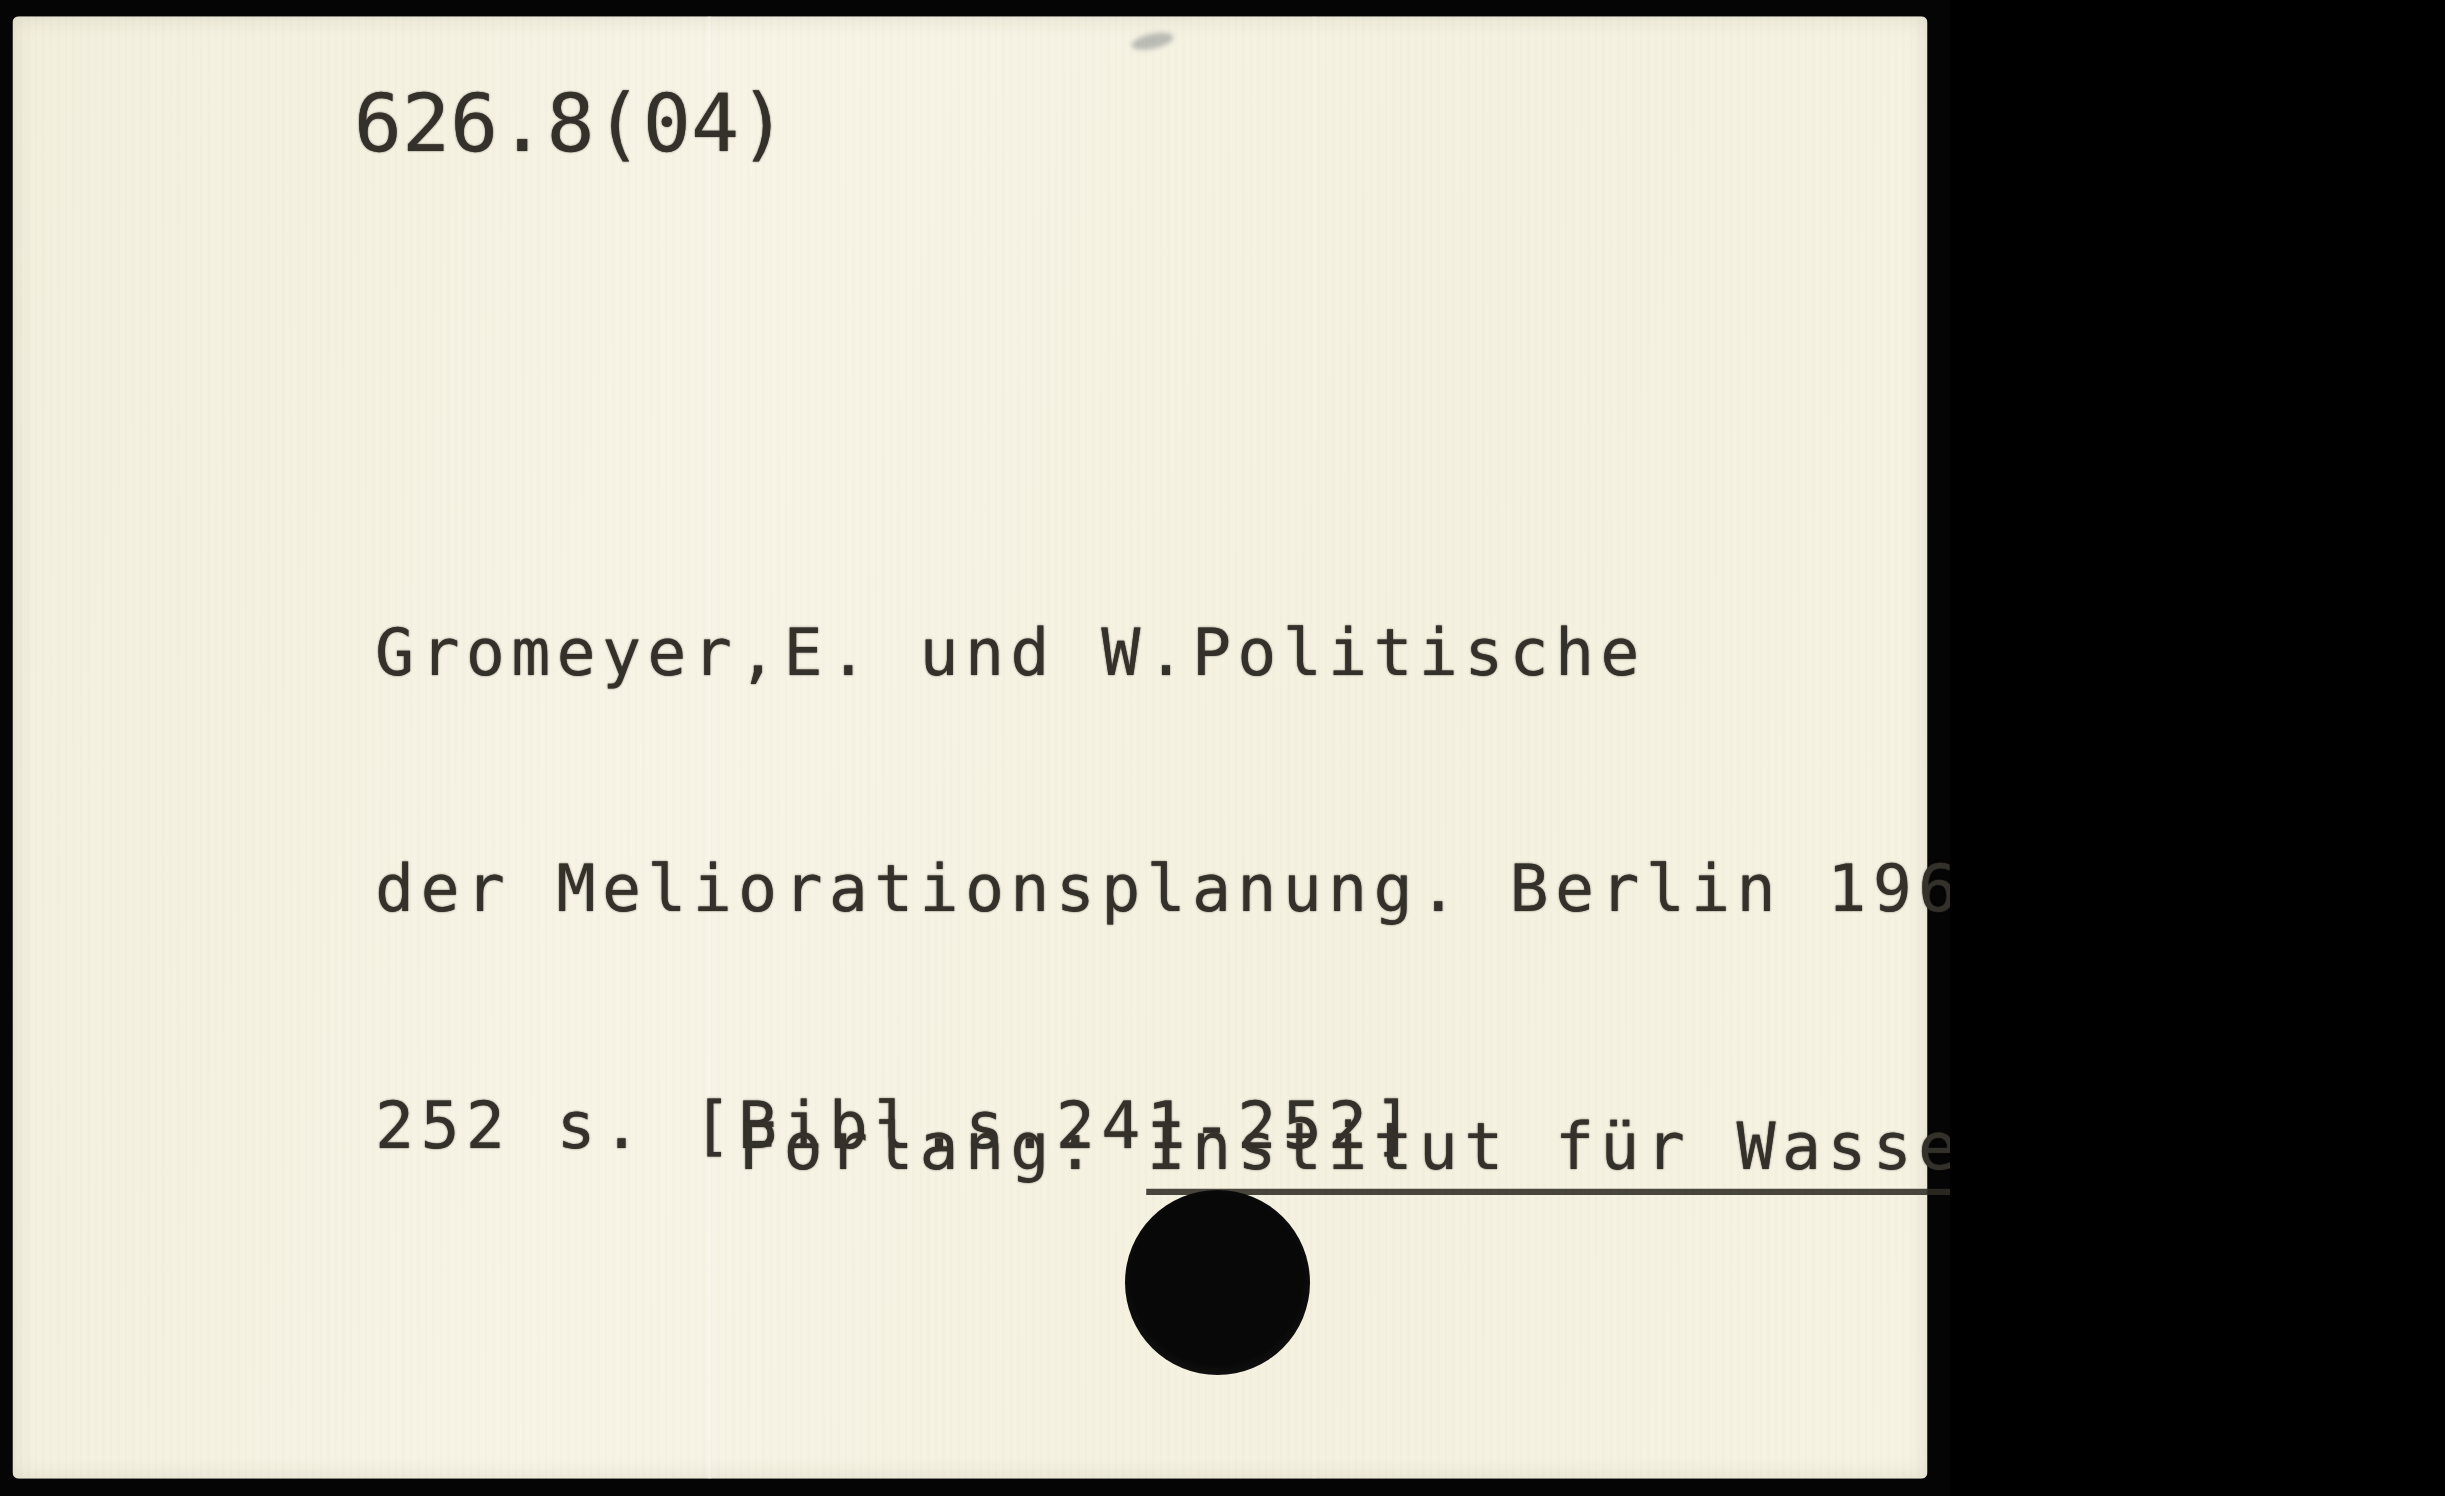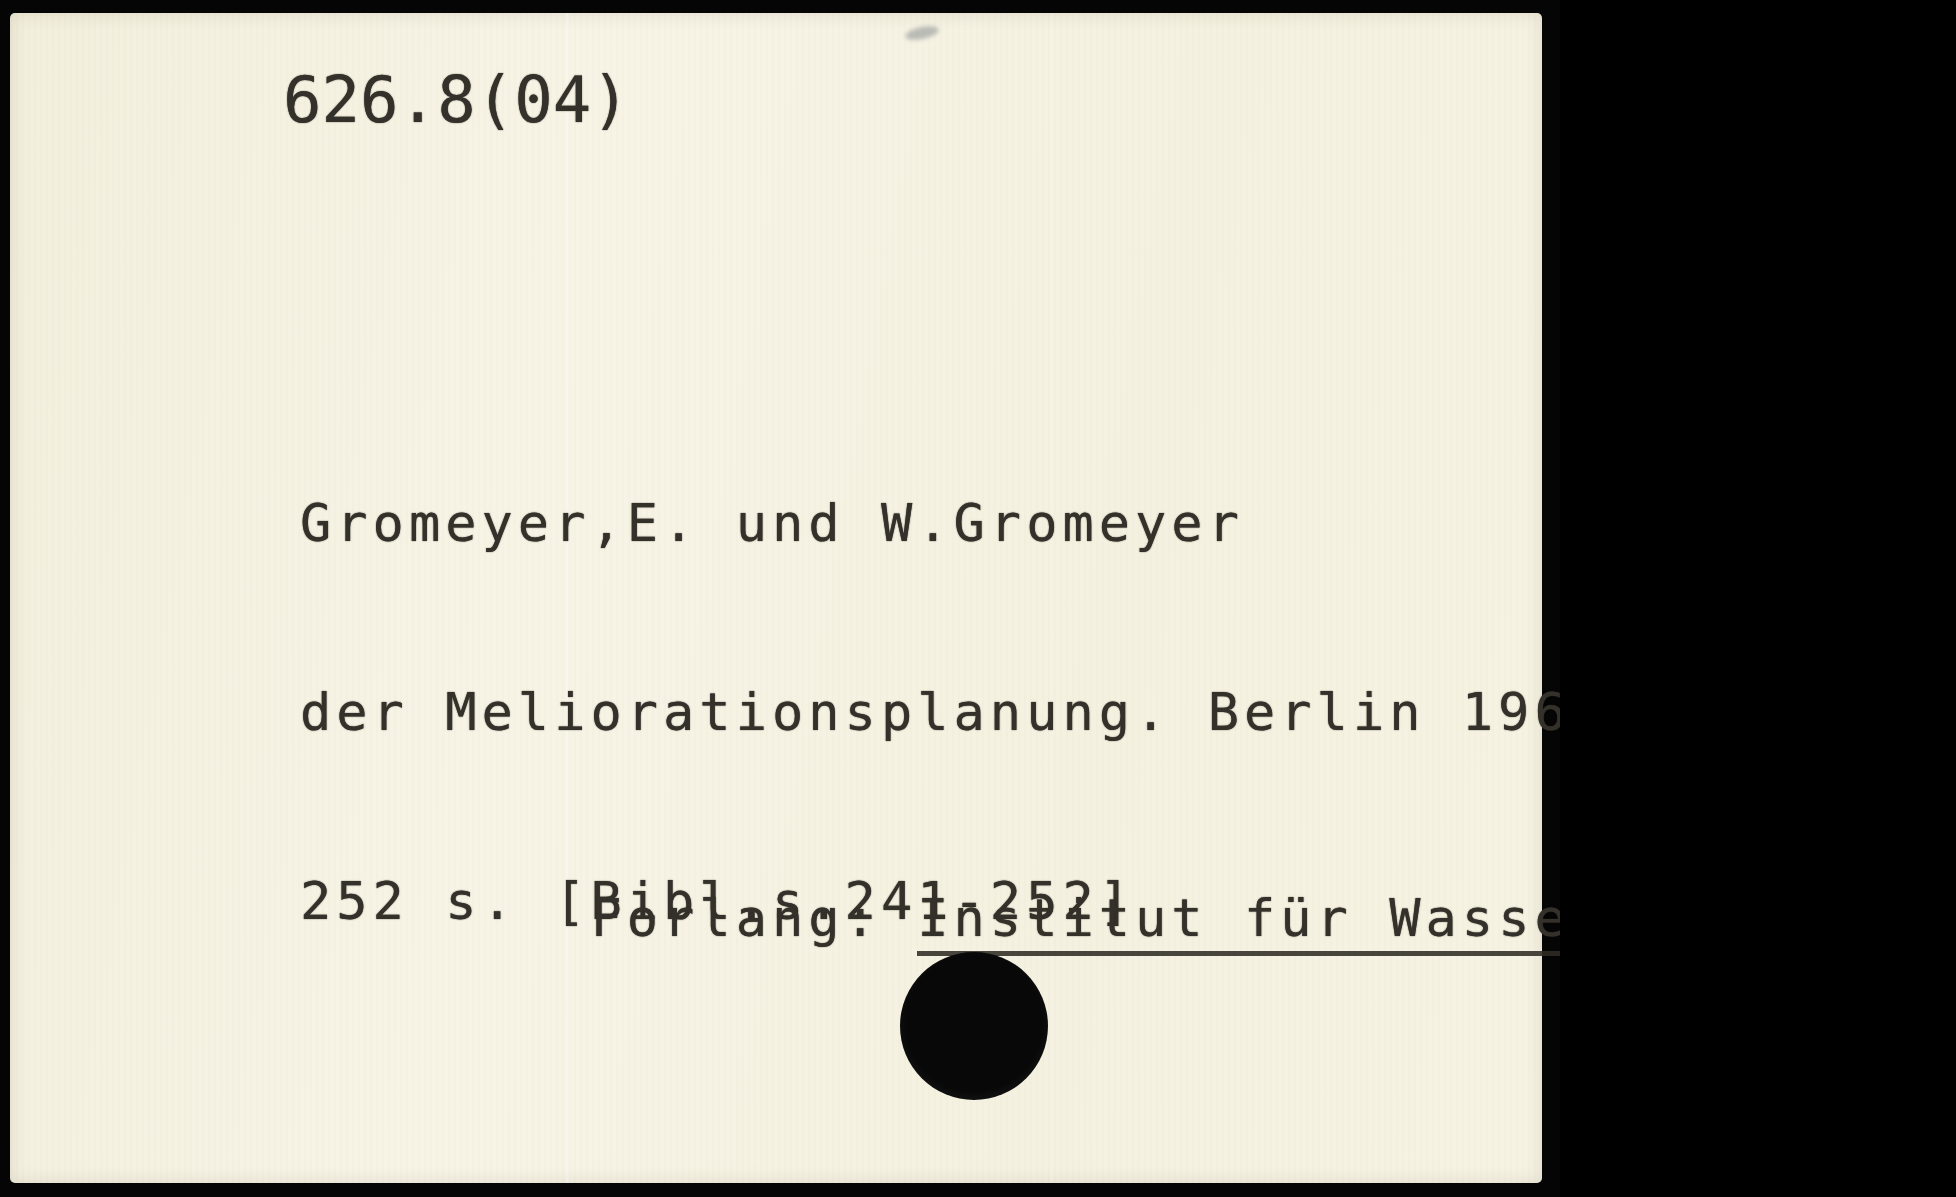--- a/index.html
+++ b/index.html
@@ -114,21 +114,21 @@
 <div class="scan">
   <div class="card">
 
     <div class="streak streak-1"></div>
     <div class="streak streak-2"></div>
     <div class="smudge"></div>
 
     <div class="classification type">626.8(04)</div>
 
     <div class="body-block type">
-      <div class="line">Gromeyer,E. und W.Gromeyer</div>
+      <div class="line">Gromeyer,E. und W.Politische</div>
       <div class="line">der Meliorationsplanung. Berlin 1960.</div>
       <div class="line">252 s. [Bibl.s.241-252]</div>
     </div>
 
     <div class="series-block type">
       <div class="line">
         <span>Forlang: </span><span class="underlined">Institut für Wasserwirtschaft.</span>
       </div>
       <div class="line">
         <span class="row2-lead"></span>

